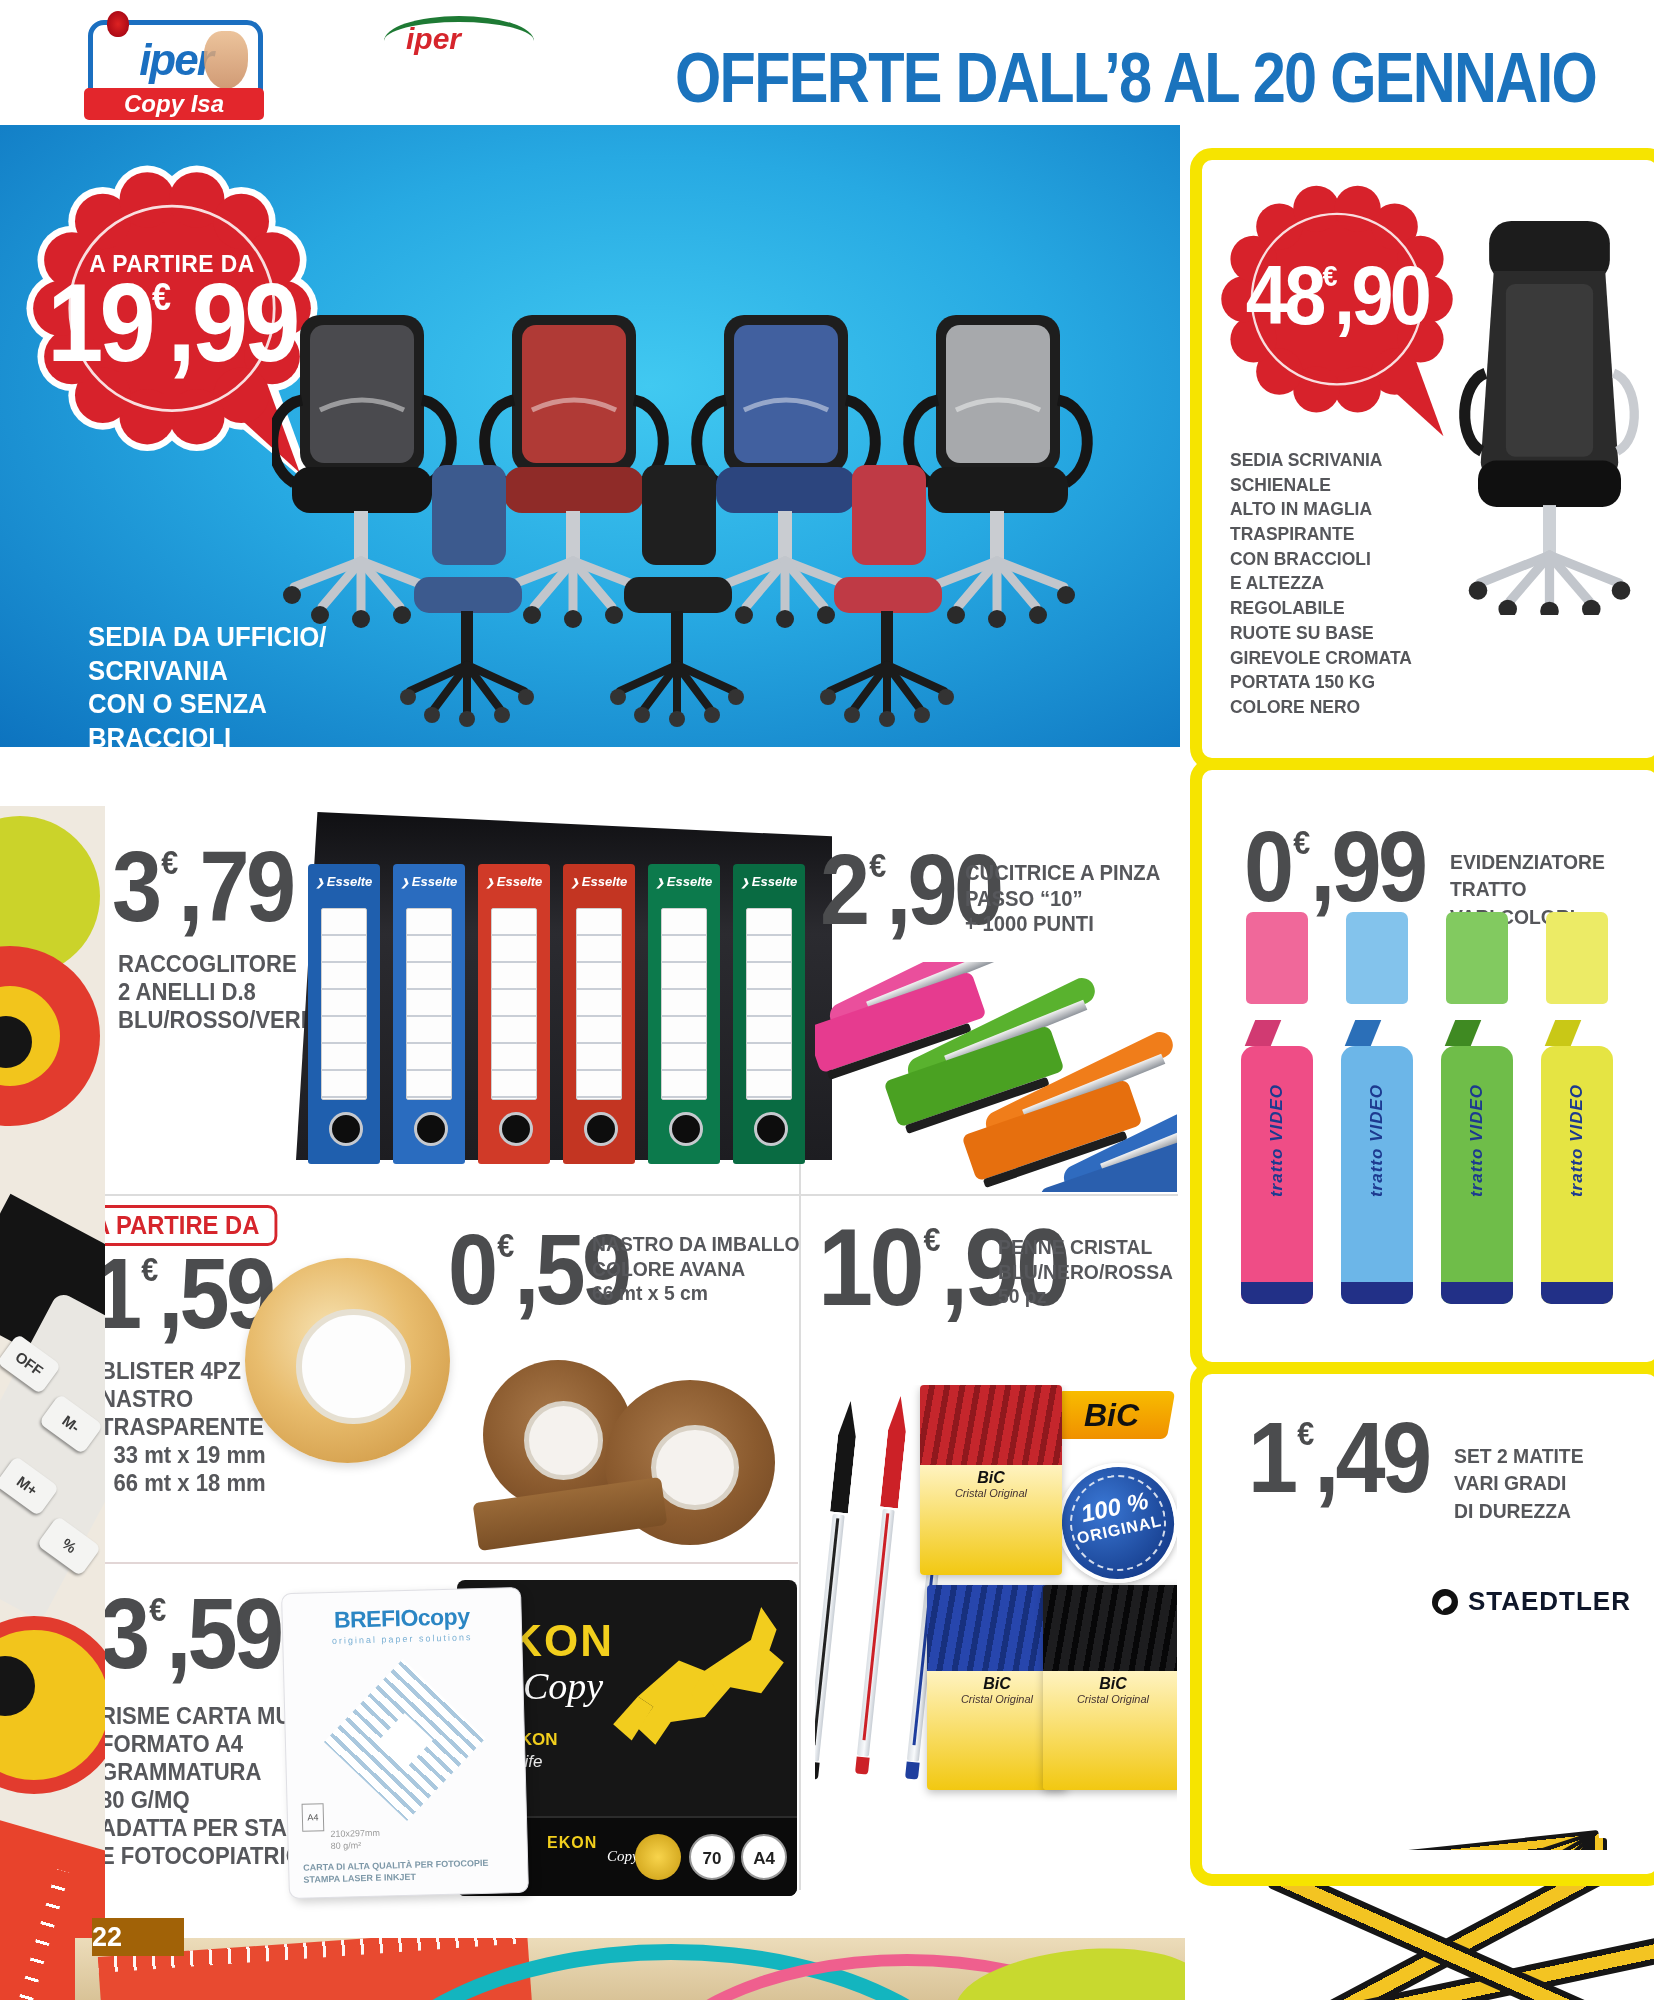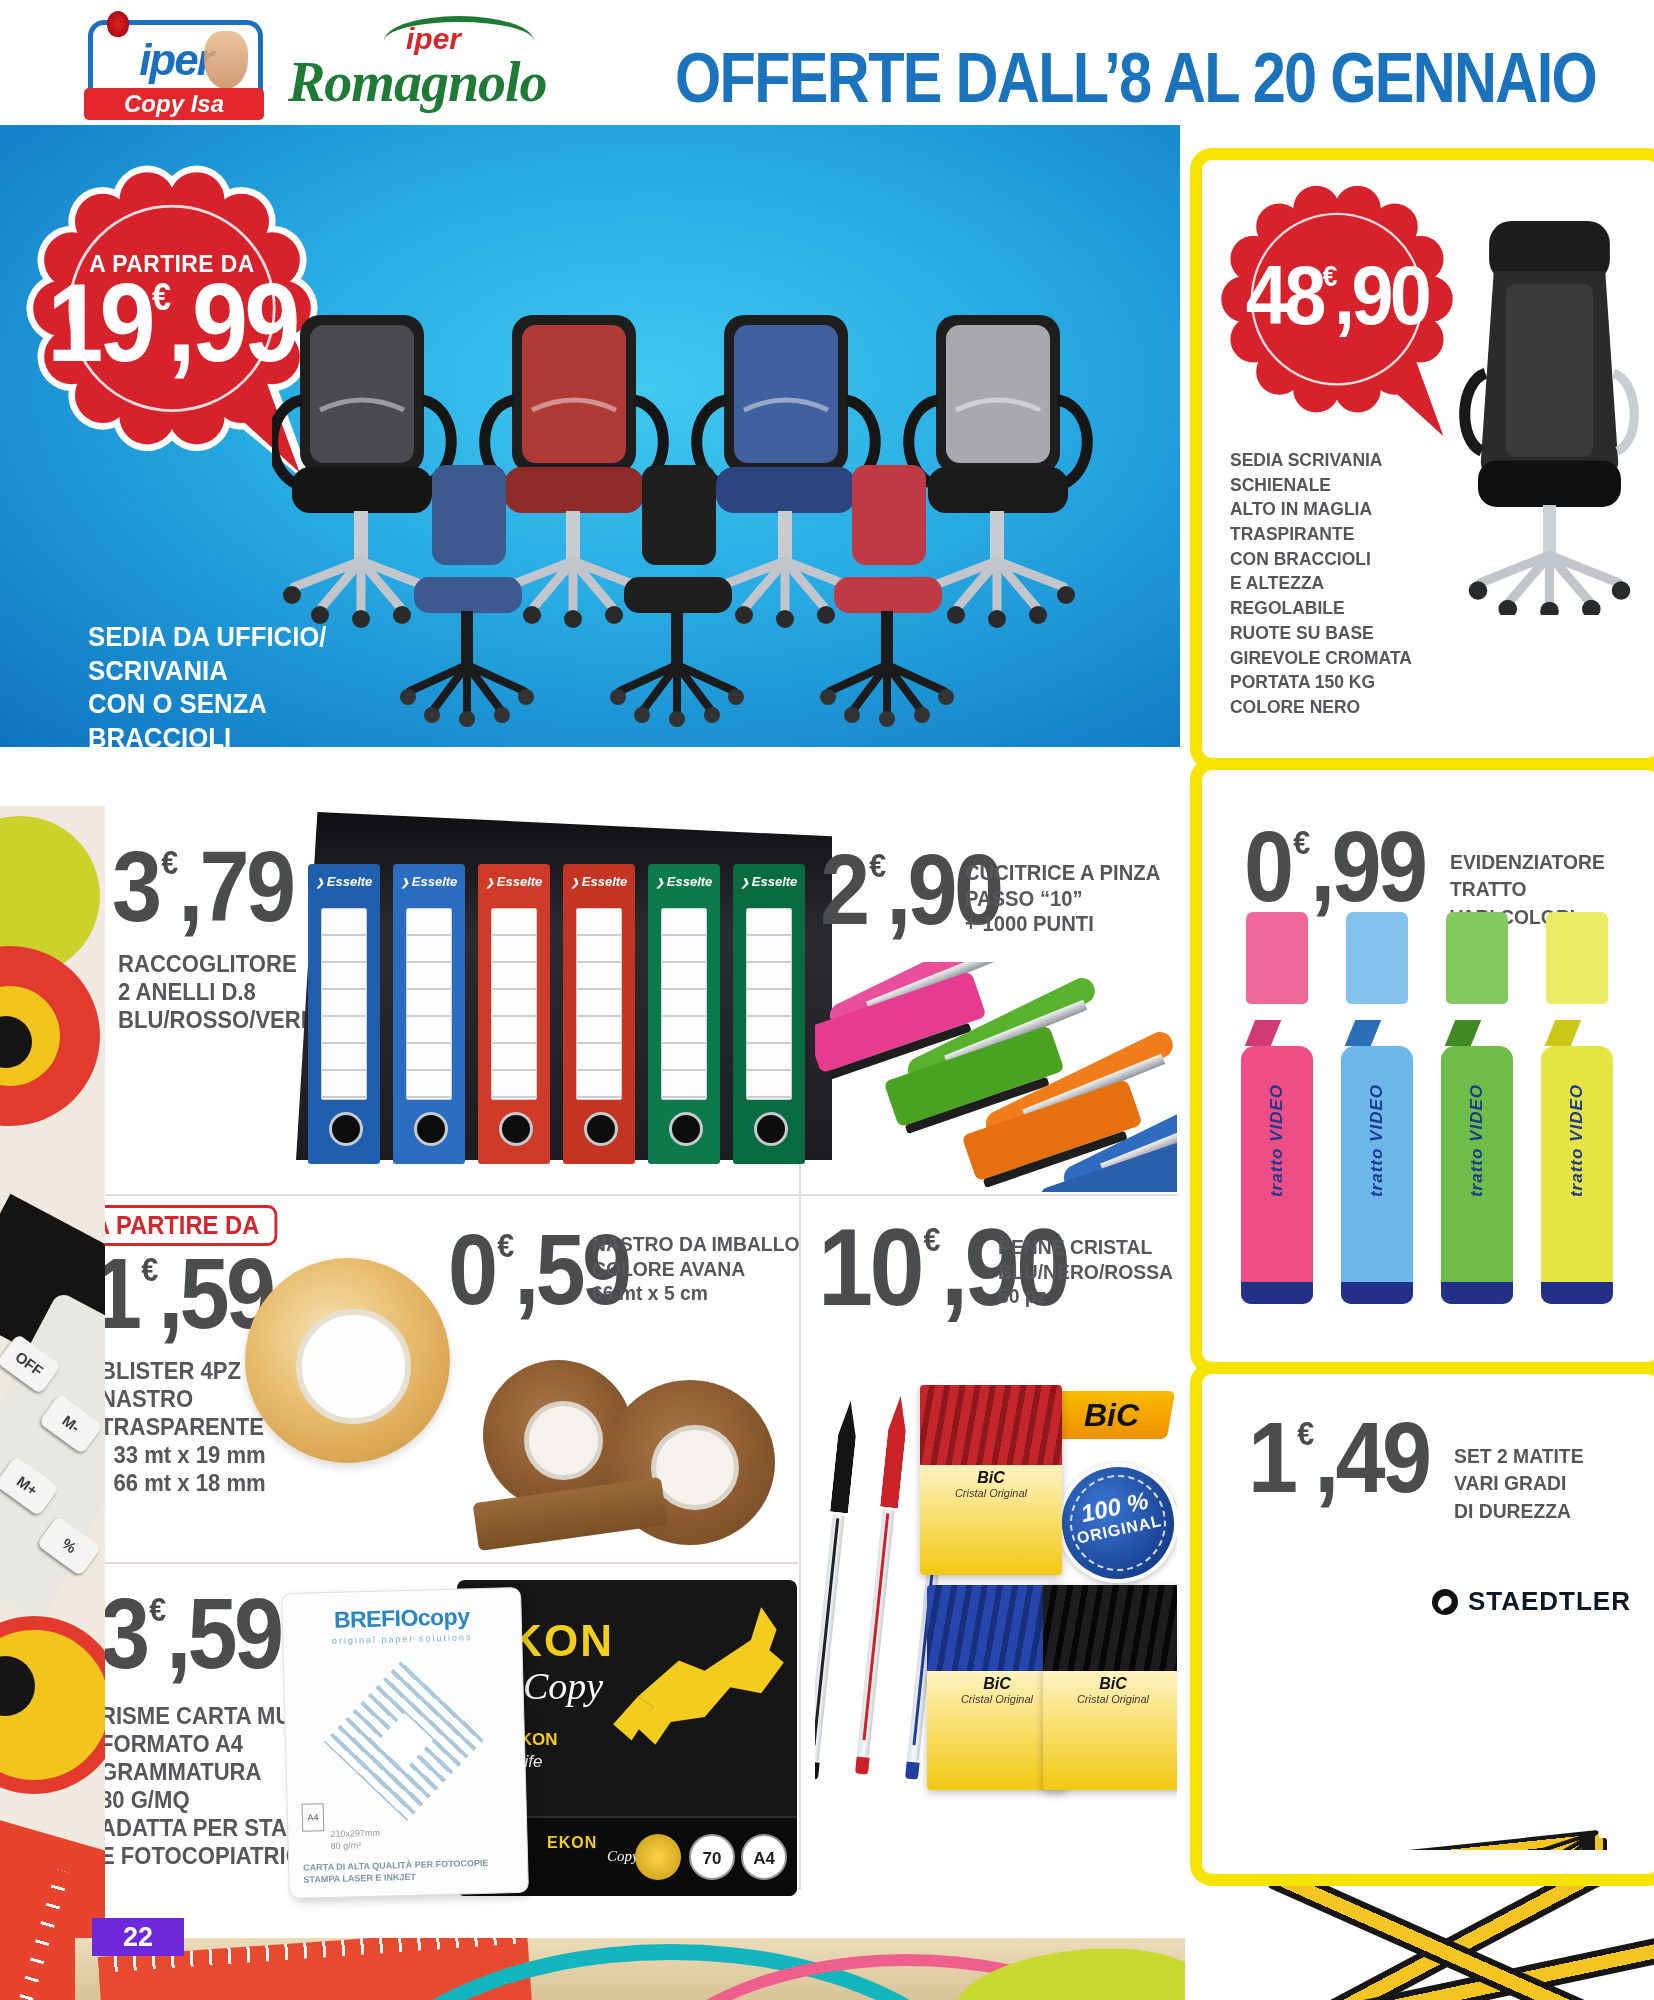--- a/index.html
+++ b/index.html
@@ -173,22 +173,22 @@
   .lstrip{position:absolute;left:0;top:806px;width:105px;height:1194px;overflow:hidden;background:#efe9df;z-index:2;}
   .blob{position:absolute;border-radius:50%;}
   .calckey{position:absolute;width:54px;height:36px;background:#f4f4f2;border-radius:7px;box-shadow:0 2px 3px rgba(0,0,0,.4);
            transform:rotate(36deg);text-align:center;line-height:36px;font-weight:bold;font-size:15px;color:#3c3c3c;}
   .bstrip{position:absolute;left:75px;top:1938px;width:1110px;height:62px;overflow:hidden;
           background:linear-gradient(180deg,#ecdcba,#d9c397);z-index:2;}
   .ruler{position:absolute;left:25px;top:4px;width:430px;height:80px;background:#e84a30;transform:rotate(-4deg);}
   .ruler::after{content:"";position:absolute;left:0;top:0;width:100%;height:16px;
          background:repeating-linear-gradient(90deg,transparent 0 16px,rgba(255,255,255,.95) 16px 19px);}
   .arc{position:absolute;border-radius:50%;background:transparent;}
-  .pagenum{position:absolute;left:92px;top:1918px;width:92px;height:38px;background:#6d28d9;color:#fff;z-index:7;
-           font-weight:bold;font-size:27px;text-align:center;line-height:38px;}
+  .pagenum{position:absolute;left:92px;top:1918px;width:92px;height:38px;background:#a16207;color:#fff;z-index:7;
+           font-weight:bold;font-size:27px;text-align:left;line-height:38px;}
 </style>
 </head>
 <body>
 
 <div class="page">
 
   <svg width="0" height="0" style="position:absolute" aria-hidden="true">
     <defs>
       <g id="bubbleShape">
         <g fill="#ffffff">
@@ -277,21 +277,20 @@
   <div class="hdr">
     <div class="logo-iper">
       <div class="iper-apple"></div>
       <div class="iper-face"></div>
       <span class="ip">iper</span>
     </div>
     <div class="logo-nonna">Copy Isa</div>
     <div class="logo-roma">
       <div class="roma-arc"></div>
       <span class="roma-iper">iper</span>
-      <span class="roma-name">Romagnolo</span>
     </div>
     <div class="title">OFFERTE DALL’8 AL 20 GENNAIO</div>
   </div>
 
   <div class="hero">
     <svg class="abs" style="left:22px;top:33px;width:300px;height:334px" viewBox="-135 -135 270 300">
         <use href="#bubbleShape"></use>
       </svg>
     <div class="bubble-txt" style="left:22px;top:33px;width:300px;">
       <div style="margin-top:92px"><span class="bb-badge">A PARTIRE DA</span></div>

